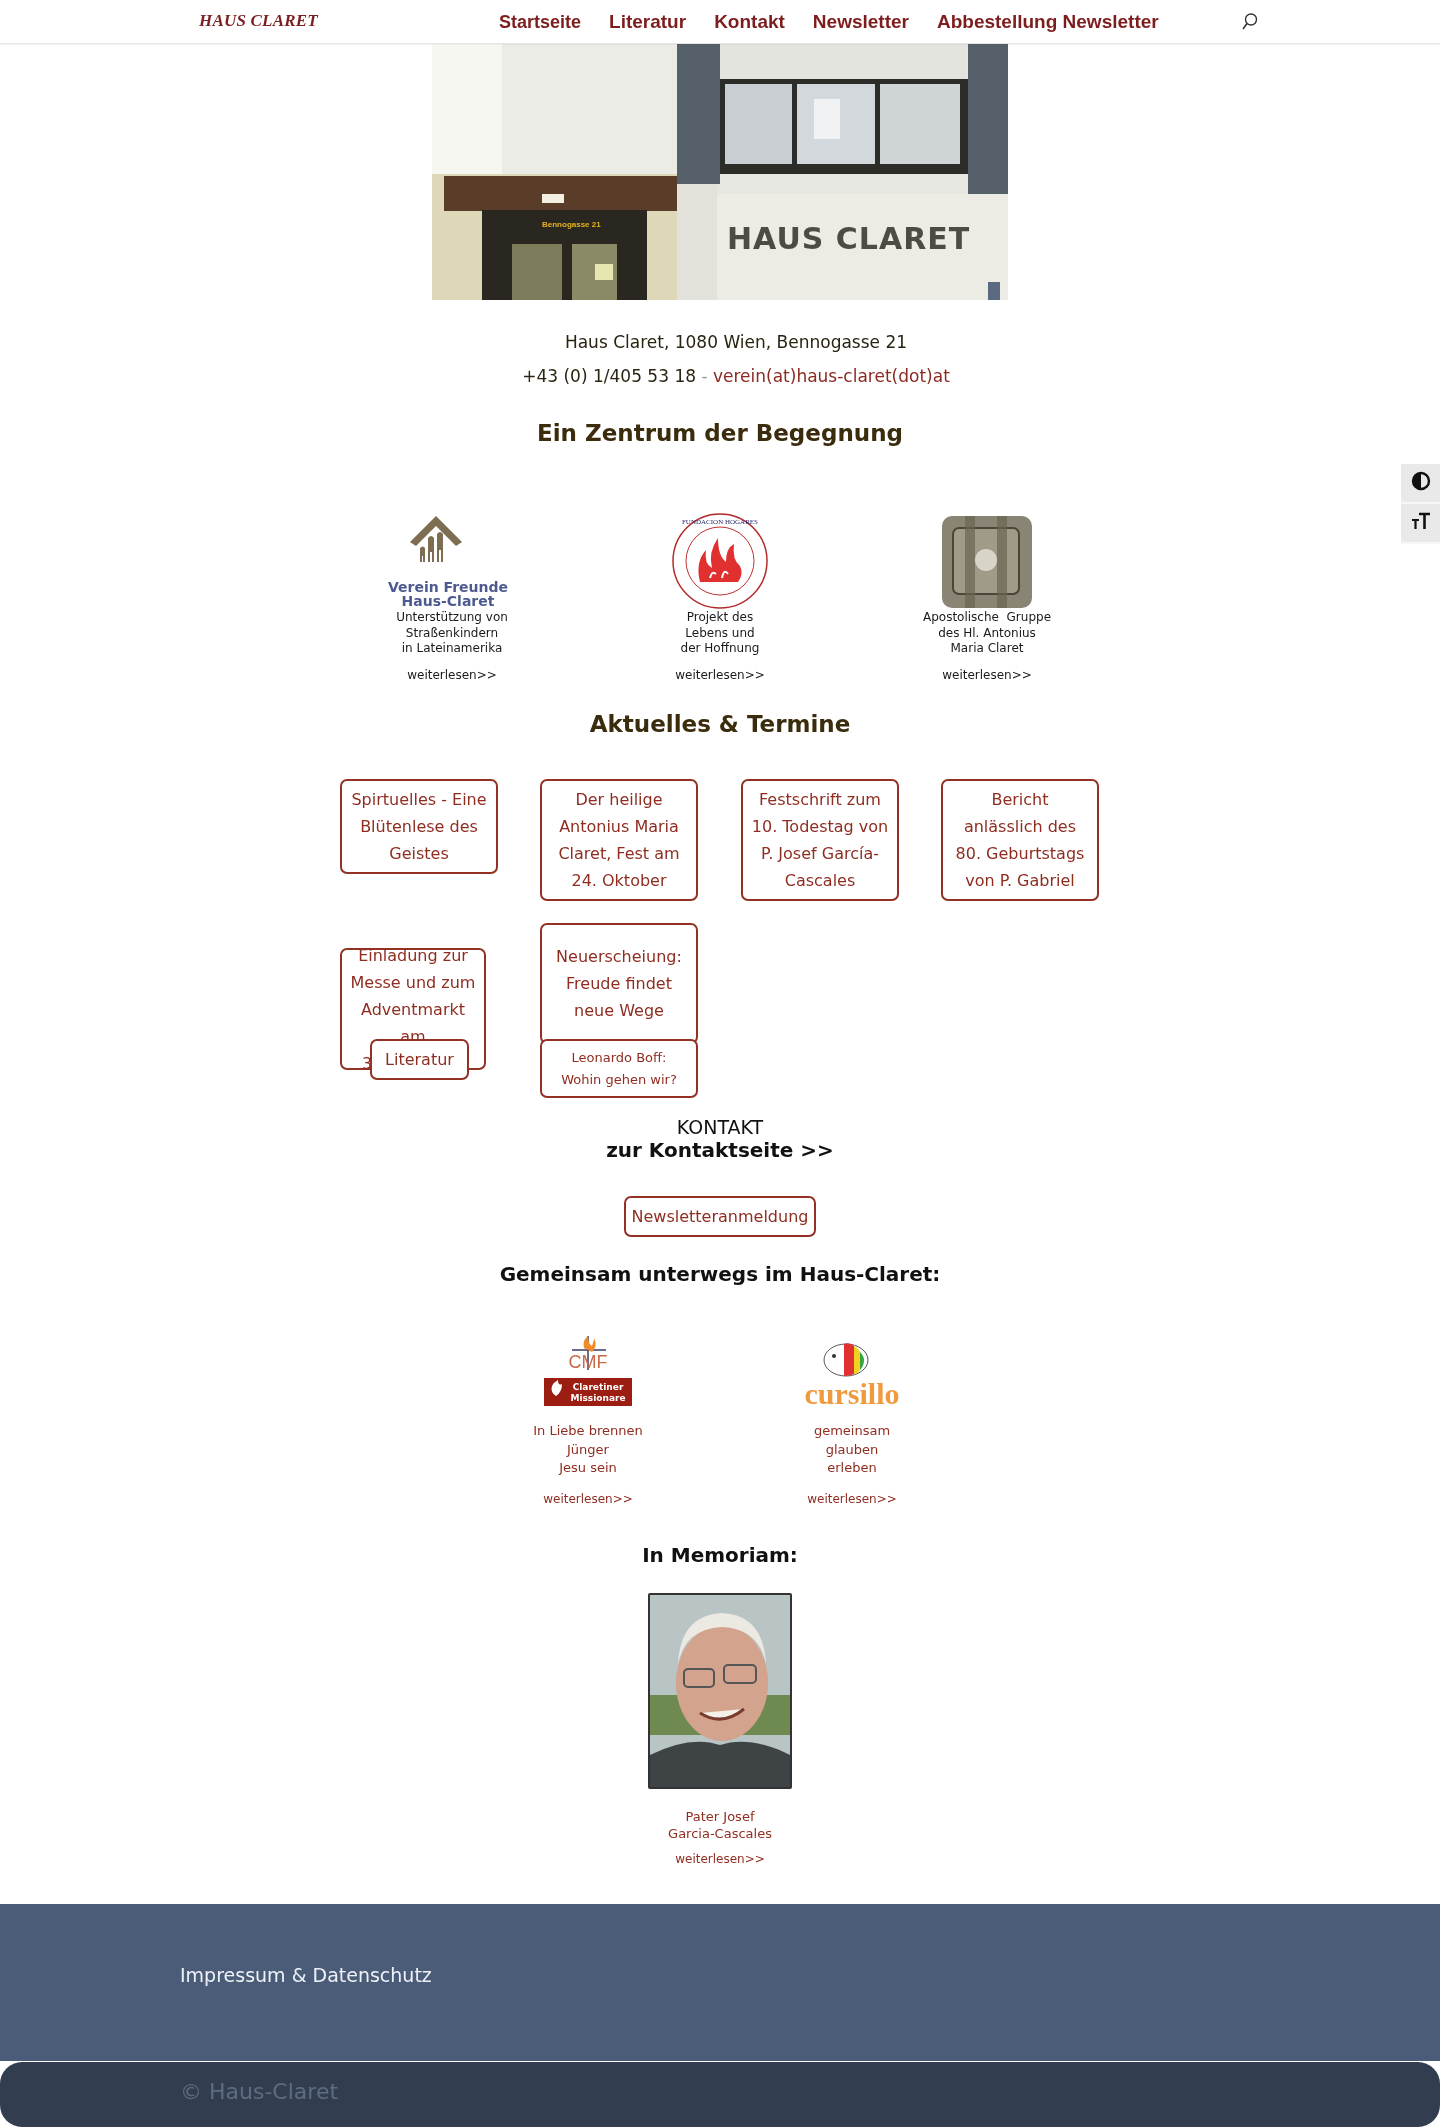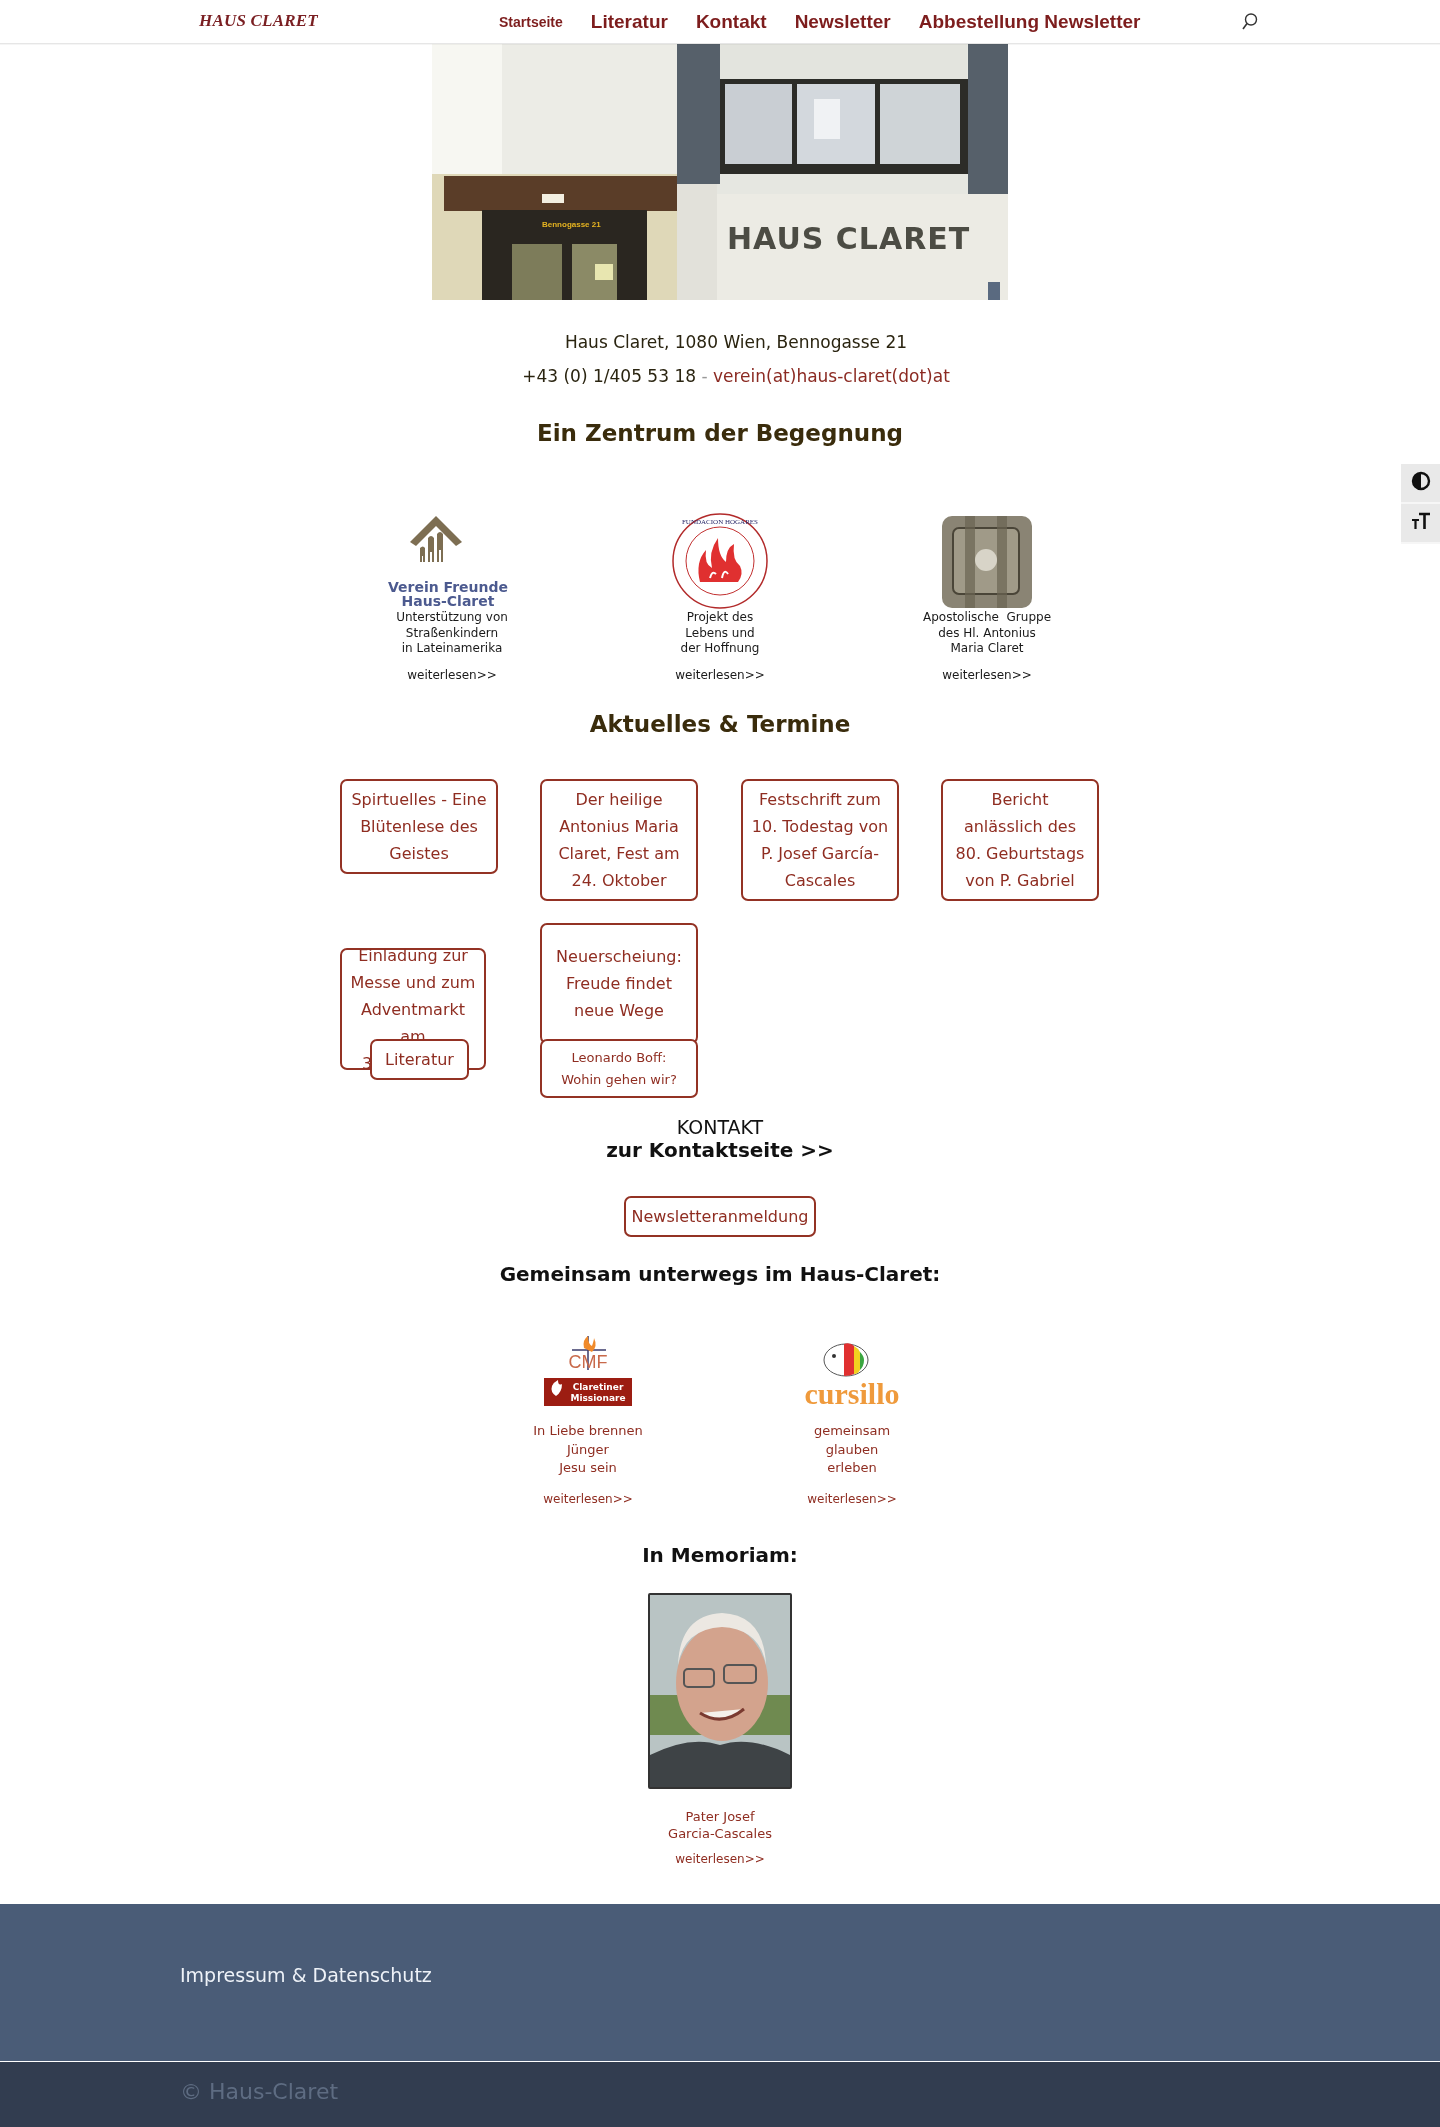--- a/index.html
+++ b/index.html
@@ -45,31 +45,31 @@
   .partner { position: absolute; text-align: center; color: #8f2d21; font-size: 13px; line-height: 18.5px; }
   .partner .more { display: block; margin-top: 12px; color: #8f2d21; text-decoration: none; font-size: 12px; }
 
   .memoriam-photo { position: absolute; left: 648px; top: 1593px; width: 144px; height: 196px; border: 2px solid #333; border-radius: 2px; overflow: hidden; background: #777; }
   .memoriam-text { position: absolute; left: 0; top: 1808px; width: 1440px; text-align: center; color: #8f2d21; font-size: 13px; line-height: 17px; }
   .memoriam-text .more { display: block; margin-top: 9px; color: #8f2d21; text-decoration: none; font-size: 12px; }
 
   
   .footer-top { position: absolute; left: 0; top: 1904px; width: 1440px; height: 157px; background: #4a5c77; }
   .footer-link { position: absolute; left: 180px; top: 60px; color: #eef2f8; font-size: 19px; text-decoration: none; }
-  .footer-bottom { position: absolute; left: 0; top: 2062px; width: 1440px; height: 65px; background: #323d50; }
+  .footer-bottom { position: absolute; left: 0; top: 2062px; width: 1440px; height: 65px; background: #323d50; border-radius: 22px; }
   .copyright { position: absolute; left: 180px; top: 17px; color: #5e6c82; font-size: 22px; }
 </style>
 </head>
 <body>
 
 <header class="header">
   <a class="logo">HAUS CLARET</a>
   <nav class="nav-wrap">
     <a class="nav" style="position:static;height:auto;">
-        <span style="font-family:'Liberation Sans',sans-serif;font-weight:bold;font-size:14px;color:#7d1d1d;margin-right:28px;">Startseite</span>
+        <span style="font-family:'Liberation Sans',sans-serif;font-weight:bold;font-size:18px;color:#7d1d1d;margin-right:28px;">Startseite</span>
       </a>
     <a class="nav" style="position:static;height:auto;">
         <span style="font-family:'Liberation Sans',sans-serif;font-weight:bold;font-size:19px;color:#7d1d1d;margin-right:28px;">Literatur</span>
       </a>
     <a class="nav" style="position:static;height:auto;">
         <span style="font-family:'Liberation Sans',sans-serif;font-weight:bold;font-size:19px;color:#7d1d1d;margin-right:28px;">Kontakt</span>
       </a>
     <a class="nav" style="position:static;height:auto;">
         <span style="font-family:'Liberation Sans',sans-serif;font-weight:bold;font-size:19px;color:#7d1d1d;margin-right:28px;">Newsletter</span>
       </a>

